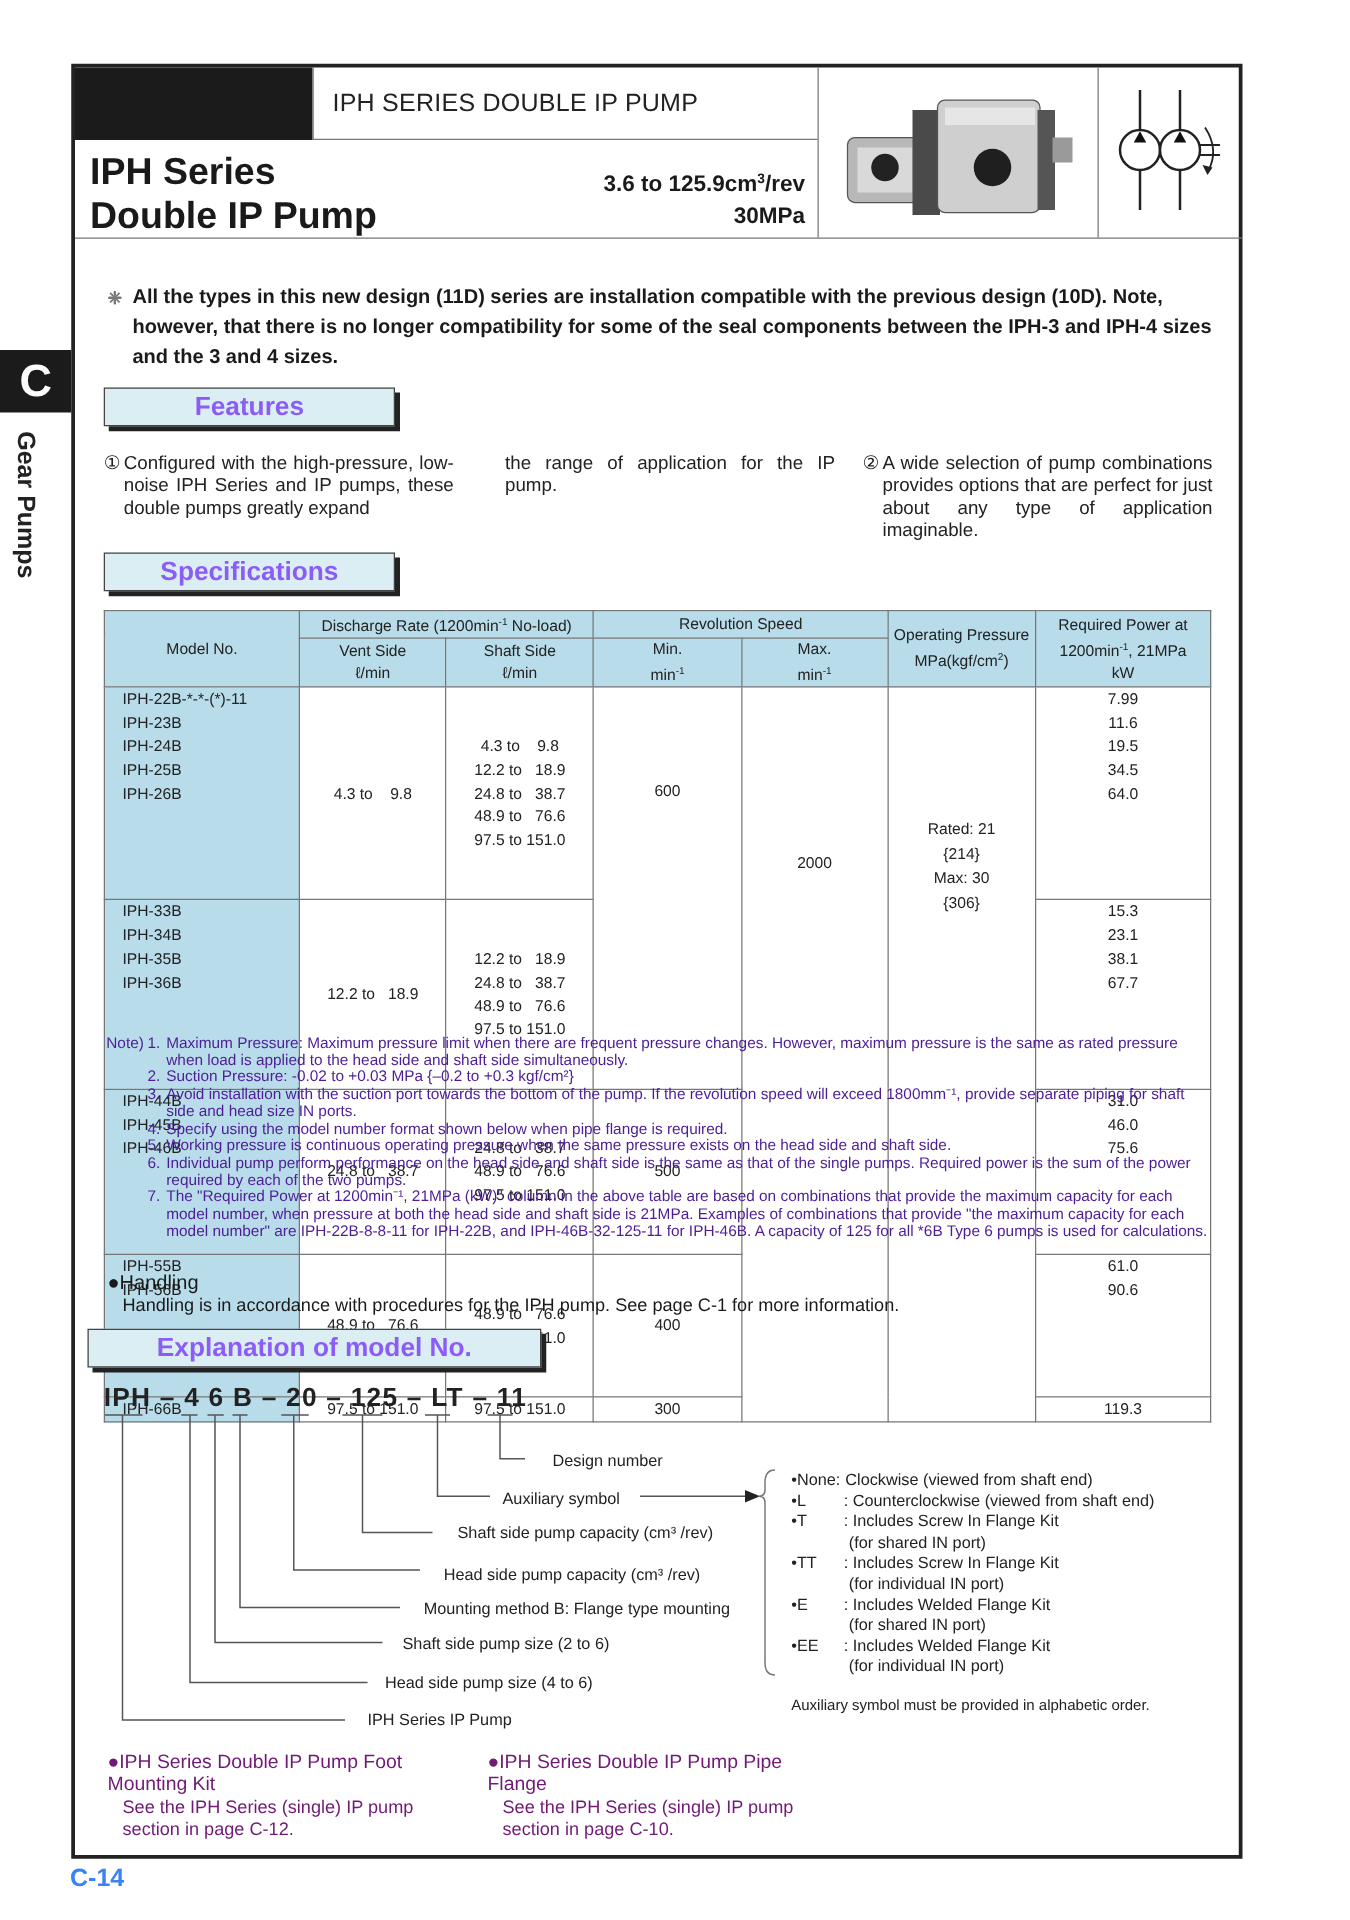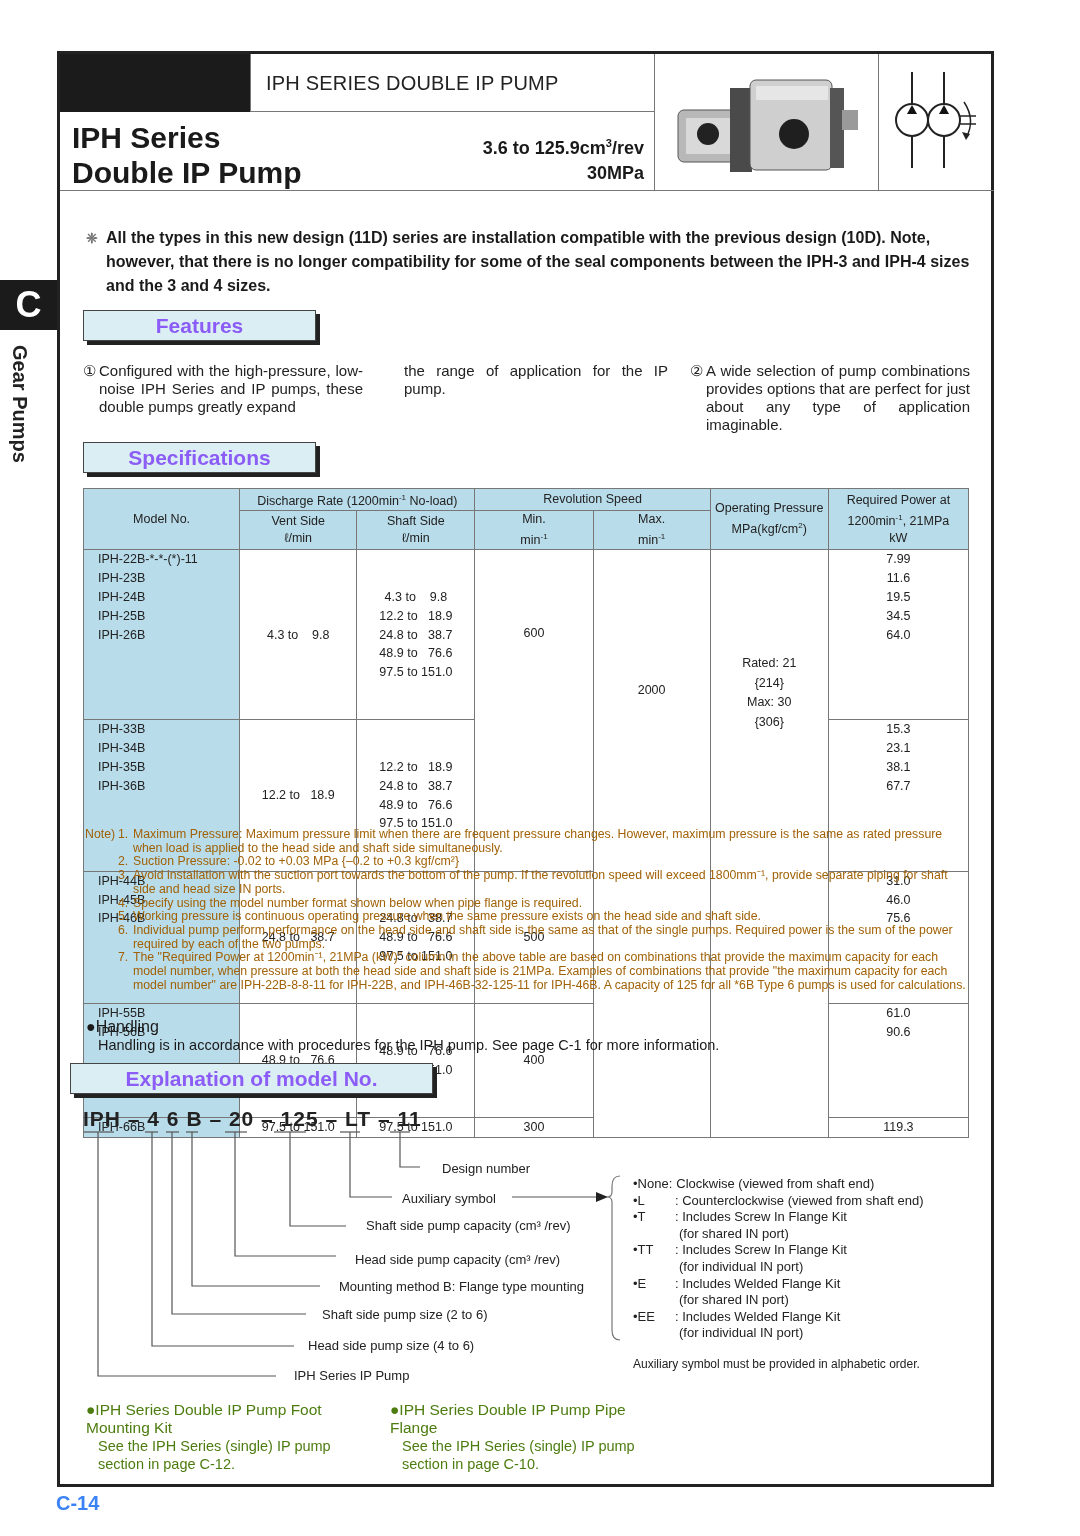--- a/index.html
+++ b/index.html
@@ -40,39 +40,39 @@
   
   table.spec { position:absolute; left:83px; top:488px; width:886px; border-collapse:collapse; font-size:12.5px; color:#222; }
   table.spec td, table.spec th { border:1px solid #777; padding:0 4px; font-weight:normal; }
   table.spec th { background:#b9dcea; text-align:center; line-height:17px; }
   table.spec td { background:#fff; line-height:18.8px; text-align:center; vertical-align:middle; }
   table.spec td.model { background:#b9dcea; text-align:left; padding-left:14px; vertical-align:top; }
   table.spec td.stack { vertical-align:top; }
   table.spec sup { font-size:8px; }
 
   
-  .notes { position:absolute; left:85px; top:828px; width:885px; font-size:12.3px; line-height:13.7px; color:#a16207; }
+  .notes { position:absolute; left:85px; top:828px; width:885px; font-size:12.3px; line-height:13.7px; color:#4c1d95; }
   .notes .row { display:flex; }
   .notes .pre { width:33px; flex:none; }
   .notes .num { width:15px; flex:none; }
   .notes .body { flex:1; }
 
   .handling-h { position:absolute; left:86px; top:1018px; font-size:16px; }
   .handling-b { position:absolute; left:98px; top:1037px; font-size:14.5px; }
 
   
   .model-str { position:absolute; left:83px; top:1107px; font-size:21px; font-weight:bold; letter-spacing:1px; color:#222; }
   .lbl { position:absolute; font-size:13px; color:#222; white-space:nowrap; }
   .opts { position:absolute; left:633px; top:1176px; font-size:13px; line-height:16.6px; color:#222; }
   .opts .o { display:flex; }
   .opts .k { width:42px; flex:none; }
   .opts .sub { padding-left:46px; }
   .aux-note { position:absolute; left:633px; top:1357px; font-size:12px; color:#222; }
 
-  .bottom-item { position:absolute; font-size:15.5px; line-height:18px; color:#4d7c0f; }
+  .bottom-item { position:absolute; font-size:15.5px; line-height:18px; color:#701a75; }
   .bottom-item .ttl { display:block; }
   .bottom-item .d { display:block; padding-left:12px; font-size:14.5px; }
   .page-no { position:absolute; left:56px; top:1492px; font-size:20px; font-weight:bold; color:#3b82f6; }
 </style>
 </head>
 <body>
 
 <div class="frame"></div>
 <div class="hdr-black"></div>
 <div class="hdr-band">

